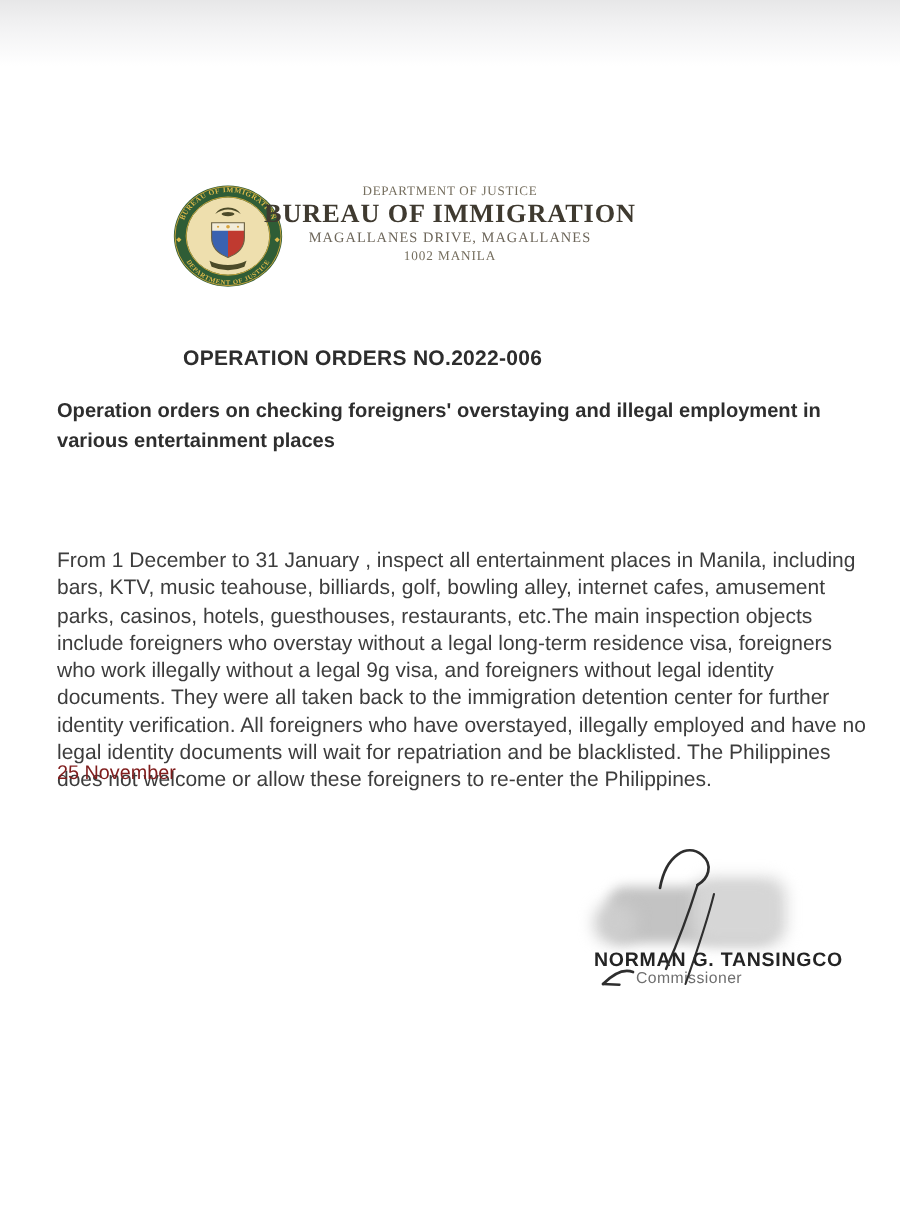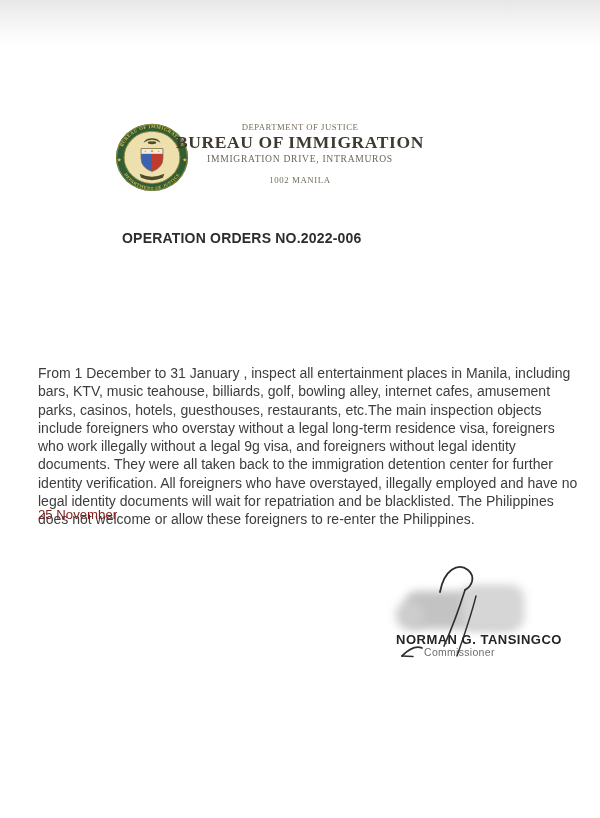--- a/index.html
+++ b/index.html
@@ -16,21 +16,21 @@
   .letterhead-text{
     position:absolute; left:0; right:0; top:121px;
     text-align:center; pointer-events:none;
     font-family:"Liberation Serif","DejaVu Serif",serif;
     color:#6d665a;
   }
   .lh-republic{ font-size:9.4px; letter-spacing:0.5px; color:#6d665a; line-height:11px;}
   .lh-department{ font-size:8.7px; letter-spacing:0.5px; color:#756e5e; line-height:10px; margin-top:1px;}
   .lh-bureau{ font-size:17.5px; font-weight:bold; letter-spacing:0.6px; color:#3f3a30; line-height:19px; margin-top:1px;}
   .lh-address{ font-size:9.6px; letter-spacing:0.7px; color:#6d665a; line-height:11px; margin-top:1px;}
-  .lh-city{ font-size:8.8px; letter-spacing:0.6px; color:#756e5e; line-height:10px; margin-top:11px;}
+  .lh-city{ font-size:8.8px; letter-spacing:0.6px; color:#756e5e; line-height:10px; margin-top:1px;}
   .seal{ position:absolute; left:114px; top:121px; }
   .order-heading{
     position:absolute; left:122px; top:230px;
     font-size:14px; font-weight:bold; letter-spacing:0.2px; color:#2d2d2d;text-align:right;
   }
   .subject{
     position:absolute; left:38px; top:264px; width:528px;
     font-size:13.4px; line-height:19.5px; font-weight:bold; color:#2e2e2e;
   }
   .body-text{
@@ -95,27 +95,28 @@
         <circle cx="33" cy="34" r="0.8" fill="#d9a23a"></circle>
         <circle cx="47" cy="34" r="0.8" fill="#d9a23a"></circle>
       </g>
       <use href="#shieldPath" fill="none" stroke="#6b6243" stroke-width="0.8"></use>
       <path d="M27,59.5 q13,6.5 26,0 l-1.5,4.5 q-11.5,5.5 -23,0 z" fill="#4c4a28"></path>
     </svg>
 
     <div class="letterhead-text">
       <div class="lh-department">DEPARTMENT OF JUSTICE</div>
       <div class="lh-bureau">BUREAU OF IMMIGRATION</div>
-      <div class="lh-address">IMMIGRATION DRIVE, INTRAMUROS</div>
+      <div class="lh-address">MAGALLANES DRIVE, MAGALLANES</div>
       <div class="lh-city">1002 MANILA</div>
     </div>
   </div>
 
   <div class="order-heading">OPERATION ORDERS NO.2022-006</div>
 
+  <div class="subject">Operation orders on checking foreigners' overstaying and illegal employment in various entertainment places</div>
 
   <div class="body-text">From 1 December to 31 January , inspect all entertainment places in Manila, including bars, KTV, music teahouse, billiards, golf, bowling alley, internet cafes, amusement parks, casinos, hotels, guesthouses, restaurants, etc.The main inspection objects include foreigners who overstay without a legal long-term residence visa, foreigners who work illegally without a legal 9g visa, and foreigners without legal identity documents. They were all taken back to the immigration detention center for further identity verification. All foreigners who have overstayed, illegally employed and have no legal identity documents will wait for repatriation and be blacklisted. The Philippines does not welcome or allow these foreigners to re-enter the Philippines.</div>
 
   <div class="date-line">25 November</div>
 
   <div class="sig-block">
     <div class="blob blob-main"></div>
     <div class="blob blob-light"></div>
     <div class="blob blob-tail"></div>
     <div class="sig-name">NORMAN G. TANSINGCO</div>

